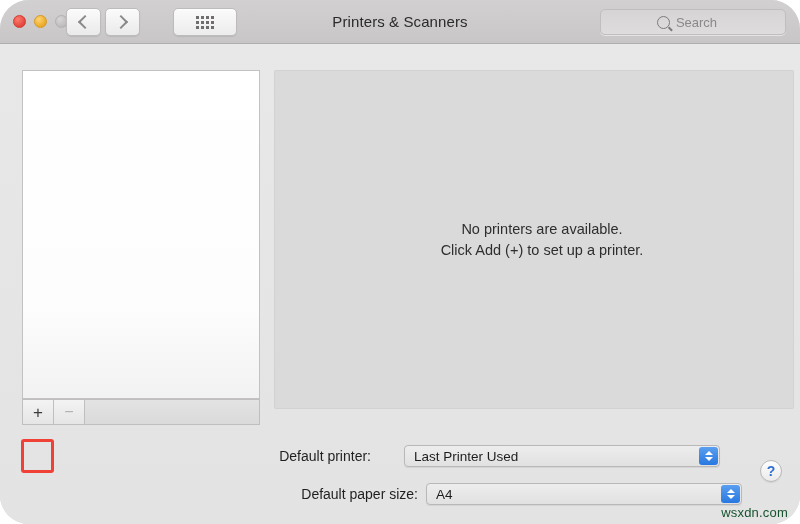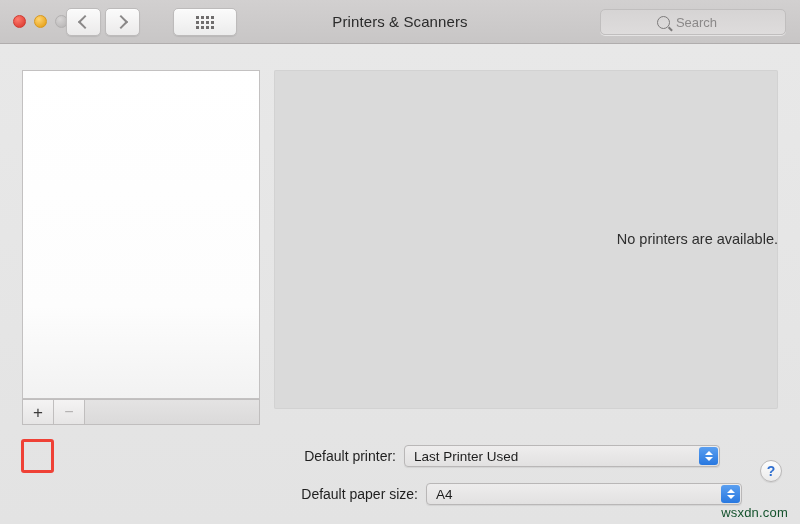--- a/index.html
+++ b/index.html
@@ -7,20 +7,21 @@
     padding: 0;
     background: #ffffff;
   }
   #screen {
     position: relative;
     width: 800px;
     height: 524px;
     overflow: hidden;
     font-family: "Liberation Sans", sans-serif;
     background: #d9d9d9;
+    border-radius: 29px;
     -webkit-font-smoothing: antialiased;
   }
 
   
   .window {
     position: absolute;
     left: 0; top: 0;
     width: 800px; height: 524px;
     background: linear-gradient(180deg, #e7e7e7 0%, #e2e2e2 100%);
     box-sizing: border-box;
@@ -218,21 +219,22 @@
   
   .detail-panel {
     position: absolute;
     left: 274px; top: 26px;
     width: 504px; height: 339px;
     background: #dadada;
     border-radius: 2px;
     box-shadow: inset 0 0 0 1px #d2d2d2;
     display: flex;
     align-items: center;
-    justify-content: flex-end;
+    justify-content: center;
+    padding-left: 16px;
   }
   .empty-msg {
     text-align: center;
     font-size: 14.5px;
     color: #2e2e2e;
     line-height: 21px;
   }
   .empty-msg .line { display: block; }
 
   
@@ -281,21 +283,21 @@
     gap: 2px;
   }
   .arrow-up, .arrow-down {
     width: 0; height: 0;
     border-left: 4px solid transparent;
     border-right: 4px solid transparent;
   }
   .arrow-up { border-bottom: 4px solid #ffffff; }
   .arrow-down { border-top: 4px solid #ffffff; }
 
-  .row-printer { left: 0px; top: 401px; width: 720px; justify-content: flex-end; }
+  .row-printer { left: 0px; top: 401px; width: 720px; justify-content: flex-end; gap: 25px; }
   .row-paper { left: 0px; top: 439px; width: 720px; justify-content: flex-end; margin-left: 22px; }
 
   
   .help-btn {
     position: absolute;
     right: 18px; bottom: 42px;
     width: 22px; height: 22px;
     border-radius: 50%;
     background: linear-gradient(180deg, #fdfdfd 0%, #ebebeb 100%);
     border: 1px solid #bab8b8;
@@ -374,20 +376,21 @@
         <div class="lt-btn plus">+</div>
         <div class="lt-btn minus">−</div>
         <div class="lt-filler"></div>
       </div>
 
       <div class="annot-plus"></div>
 
       <div class="detail-panel">
         <div class="empty-msg">
           <span class="line">No printers are available.</span>
+          <span class="line">Click Add (+) to set up a printer.</span>
         </div>
       </div>
 
       <div class="row row-printer">
         <span class="lbl">Default printer:</span>
         <div class="popup">
           <span class="val">Last Printer Used</span>
           <span class="stepper">
             <span class="arrow-up"></span>
             <span class="arrow-down"></span>

